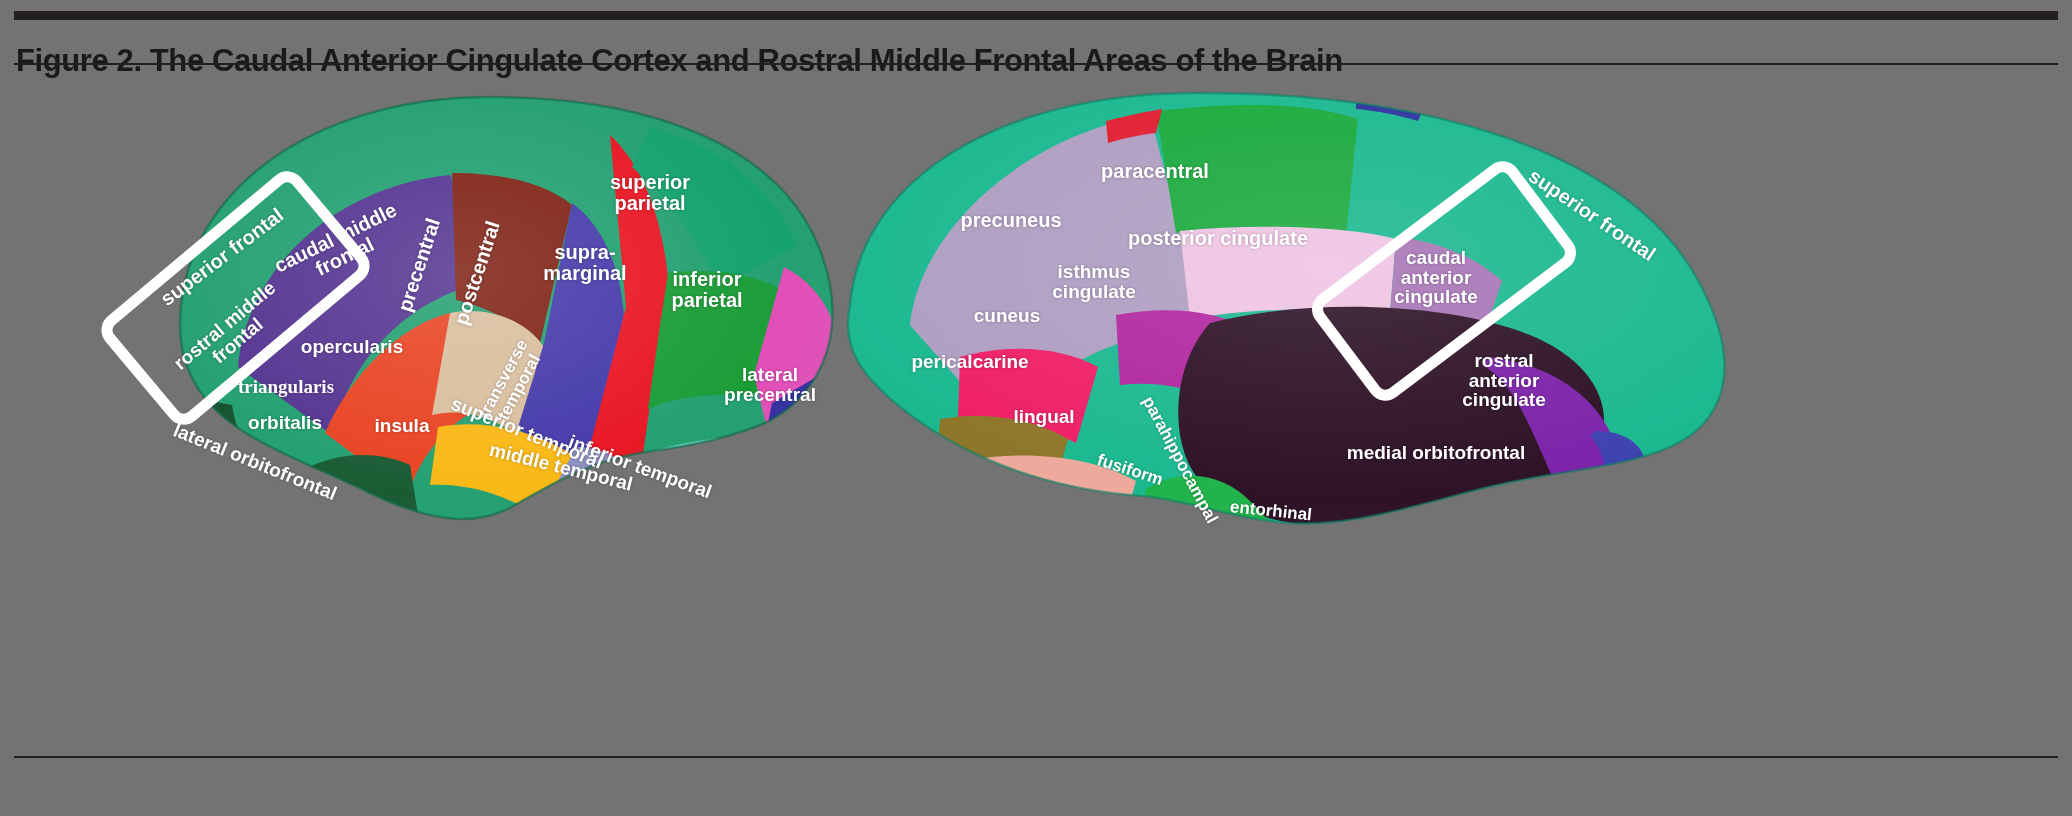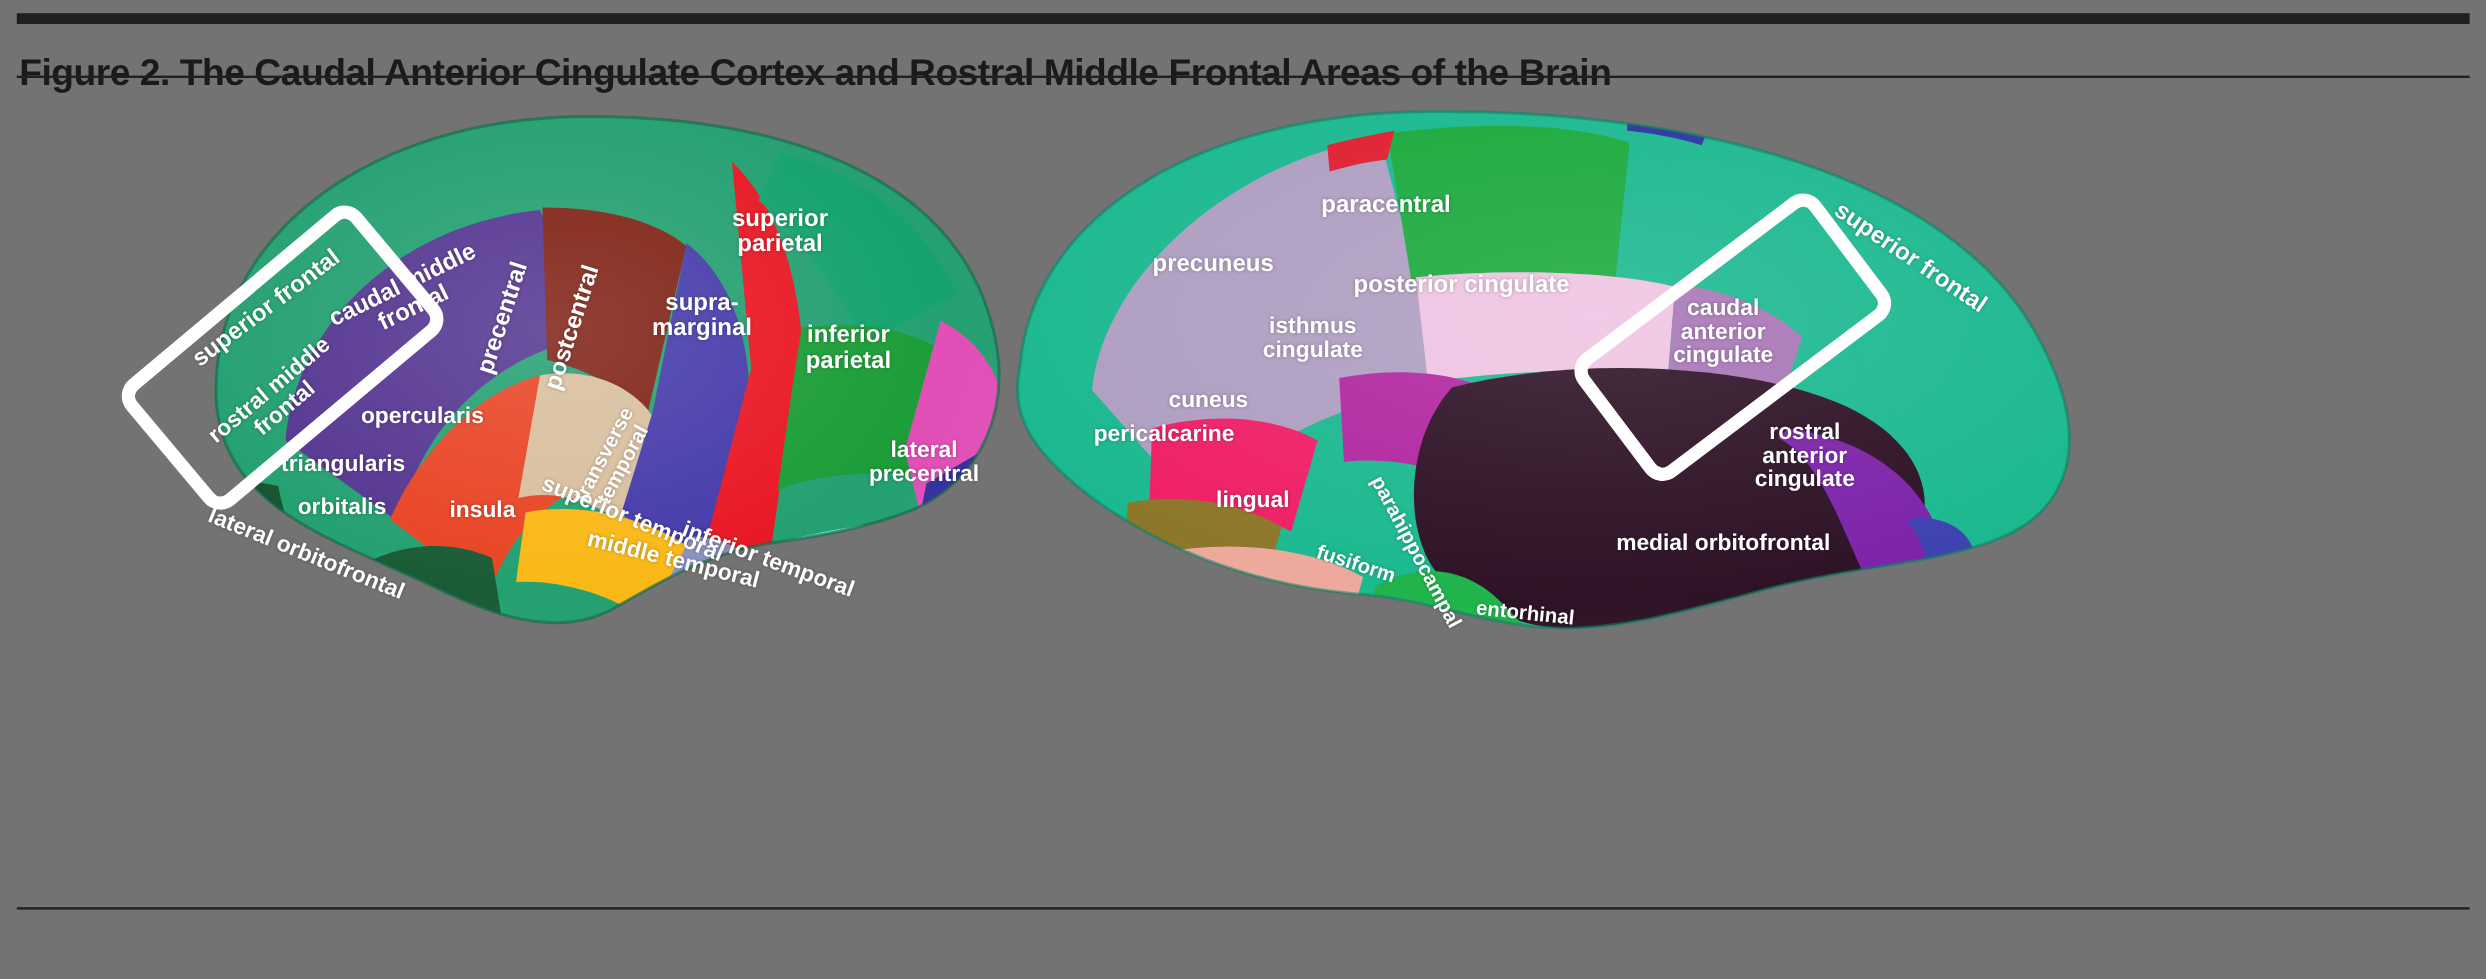--- a/index.html
+++ b/index.html
@@ -211,39 +211,39 @@
 
     <div class="lbl s20" style="left:222px;top:182px;width:190px;transform:translate(-50%,-50%) rotate(-37deg);">superior frontal</div>
     <div class="lbl s20" style="left:340px;top:172px;width:150px;transform:translate(-50%,-50%) rotate(-26deg);">caudal middle frontal</div>
     <div class="lbl s19" style="left:231px;top:258px;width:132px;transform:translate(-50%,-50%) rotate(-40deg);">rostral middle frontal</div>
     <div class="lbl s20" style="left:419px;top:190px;width:160px;transform:translate(-50%,-50%) rotate(-72deg);">precentral</div>
     <div class="lbl s20" style="left:477px;top:198px;width:165px;transform:translate(-50%,-50%) rotate(-72deg);">postcentral</div>
     <div class="lbl s20" style="left:650px;top:118px;width:120px;transform:translate(-50%,-50%);">superior parietal</div>
     <div class="lbl s20" style="left:585px;top:188px;width:108px;transform:translate(-50%,-50%);">supra-marginal</div>
     <div class="lbl s20" style="left:707px;top:215px;width:112px;transform:translate(-50%,-50%);">inferior parietal</div>
     <div class="lbl s19" style="left:352px;top:272px;width:118px;transform:translate(-50%,-50%);">opercularis</div>
-    <div class="lbl s19" style="left:286px;top:312px;width:118px;transform:translate(-50%,-50%);">triangularis</div>
+    <div class="lbl s19" style="left:286px;top:312px;width:118px;transform:translate(-50%,-50%);font-family:Liberation Serif, serif;">triangularis</div>
     <div class="lbl s19" style="left:285px;top:348px;width:96px;transform:translate(-50%,-50%);">orbitalis</div>
     <div class="lbl s19" style="left:255px;top:387px;width:200px;transform:translate(-50%,-50%) rotate(22deg);">lateral orbitofrontal</div>
     <div class="lbl s19" style="left:402px;top:338px;width:84px;transform:translate(-50%,-50%);margin-top:13px;">insula</div>
     <div class="lbl s17" style="left:511px;top:308px;width:100px;transform:translate(-50%,-50%) rotate(-62deg);">transverse temporal</div>
     <div class="lbl s19" style="left:527px;top:358px;width:190px;transform:translate(-50%,-50%) rotate(22deg);">superior temporal</div>
     <div class="lbl s19" style="left:561px;top:392px;width:180px;transform:translate(-50%,-50%) rotate(14deg);">middle temporal</div>
     <div class="lbl s19" style="left:640px;top:392px;width:180px;transform:translate(-50%,-50%) rotate(20deg);">inferior temporal</div>
     <div class="lbl s19" style="left:770px;top:310px;width:104px;transform:translate(-50%,-50%);">lateral precentral</div>
 
     <div class="hl-box" style="left:108px;top:155px;width:255px;height:136px;transform:rotate(-40deg);"></div>
 
     <div class="lbl s20" style="left:1155px;top:80px;width:130px;transform:translate(-50%,-50%);margin-top:16px;">paracentral</div>
     <div class="lbl s20" style="left:1592px;top:140px;width:190px;transform:translate(-50%,-50%) rotate(34deg);">superior frontal</div>
     <div class="lbl s20" style="left:1011px;top:145px;width:128px;transform:translate(-50%,-50%);">precuneus</div>
     <div class="lbl s20" style="left:1218px;top:163px;width:196px;transform:translate(-50%,-50%);">posterior cingulate</div>
     <div class="lbl s19" style="left:1436px;top:202px;width:100px;transform:translate(-50%,-50%);">caudal anterior cingulate</div>
     <div class="lbl s19" style="left:1094px;top:207px;width:104px;transform:translate(-50%,-50%);">isthmus cingulate</div>
-    <div class="lbl s19" style="left:1007px;top:241px;width:94px;transform:translate(-50%,-50%);margin-top:18px;">cuneus</div>
+    <div class="lbl s19" style="left:1007px;top:241px;width:94px;transform:translate(-50%,-50%);">cuneus</div>
     <div class="lbl s19" style="left:970px;top:287px;width:132px;transform:translate(-50%,-50%);">pericalcarine</div>
     <div class="lbl s19" style="left:1044px;top:342px;width:90px;transform:translate(-50%,-50%);">lingual</div>
     <div class="lbl s17" style="left:1180px;top:385px;width:170px;transform:translate(-50%,-50%) rotate(62deg);">parahippocampal</div>
     <div class="lbl s17" style="left:1130px;top:395px;width:104px;transform:translate(-50%,-50%) rotate(18deg);">fusiform</div>
     <div class="lbl s17" style="left:1271px;top:436px;width:112px;transform:translate(-50%,-50%) rotate(6deg);">entorhinal</div>
     <div class="lbl s19" style="left:1504px;top:305px;width:100px;transform:translate(-50%,-50%);">rostral anterior cingulate</div>
     <div class="lbl s19" style="left:1436px;top:378px;width:192px;transform:translate(-50%,-50%);">medial orbitofrontal</div>
 
     <div class="hl-box" style="left:1318px;top:142px;width:252px;height:128px;transform:rotate(-37deg);"></div>
 

